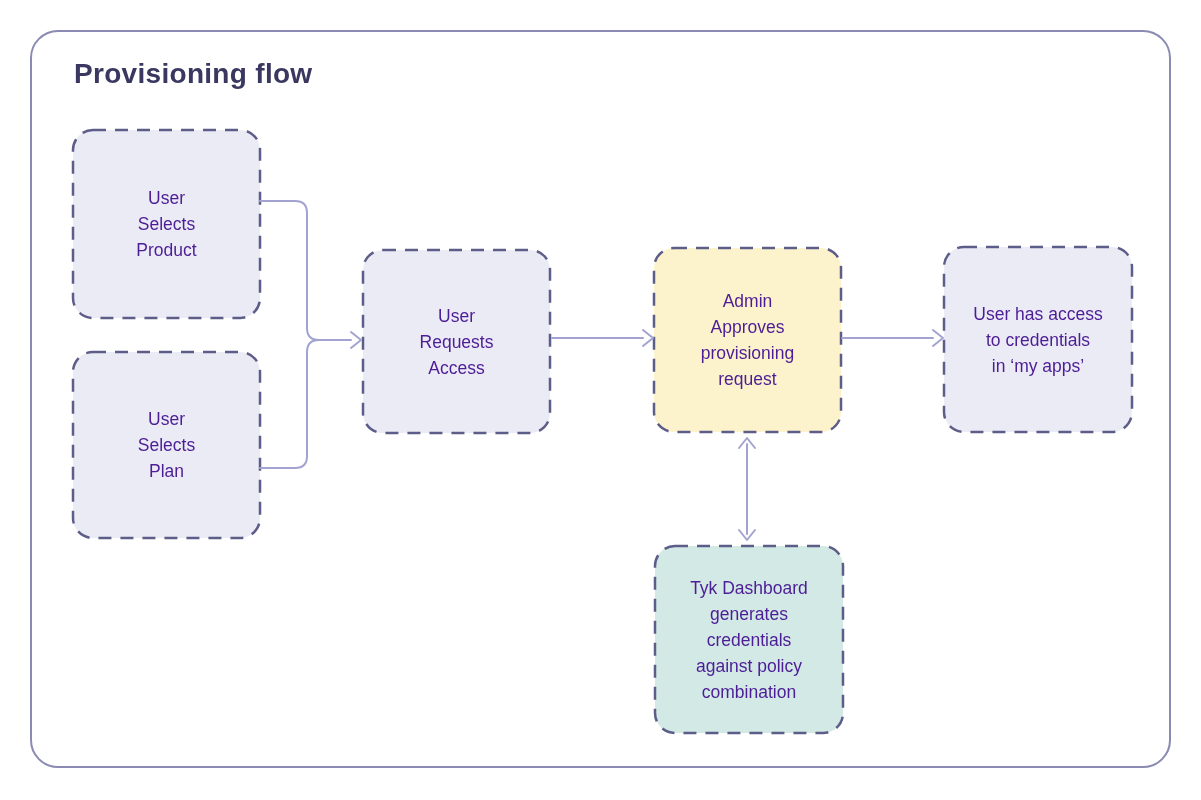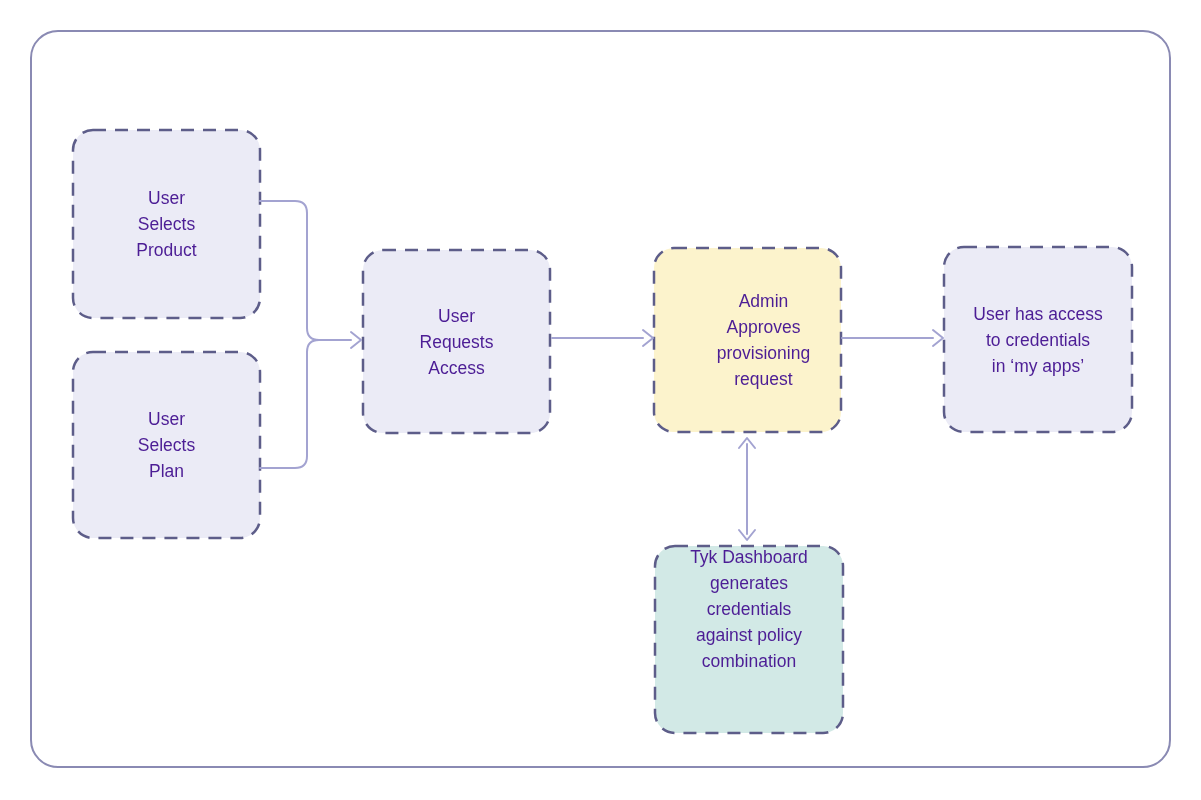--- a/index.html
+++ b/index.html
@@ -49,31 +49,32 @@
     text-align: center;
     white-space: pre-line;
     color: #4c1d95;
     font-size: 17.5px;
     line-height: 26px;
     pointer-events: none;
   }
   .lbl-product  { left: 73px;  top: 130px; width: 187px; height: 188px; }
   .lbl-plan     { left: 73px;  top: 352px; width: 187px; height: 186px; }
   .lbl-requests { left: 363px; top: 250px; width: 187px; height: 183px; }
-  .lbl-admin    { left: 654px; top: 248px; width: 187px; height: 184px; margin-left: 16px; }
+  .lbl-admin    { left: 654px; top: 248px; width: 187px; height: 184px; }
   .lbl-access   { left: 944px; top: 247px; width: 188px; height: 185px; }
-  .lbl-tyk      { left: 655px; top: 515px; width: 188px; height: 187px; border-radius: 13px; }
+  .lbl-tyk      { left: 655px; top: 546px; width: 188px; height: 187px; border-radius: 13px; }
 </style>
 </head>
 <body>
 
 <div class="stage">
 
   <div class="frame"></div>
 
+  <div class="title">Provisioning flow</div>
 
   <svg class="flow" width="1201" height="800" viewBox="0 0 1201 800">
 
     <g fill="none" stroke-width="2.5" stroke-dasharray="13 9" stroke="#5d5d89">
       <rect x="73" y="130" width="187" height="188" rx="20" fill="#ebebf6"></rect>
       <rect x="73" y="352" width="187" height="186" rx="20" fill="#ebebf6"></rect>
       <rect x="363" y="250" width="187" height="183" rx="20" fill="#ebebf6"></rect>
       <rect x="654" y="248" width="187" height="184" rx="20" fill="#fcf3cc"></rect>
       <rect x="944" y="247" width="188" height="185" rx="20" fill="#ebebf6"></rect>
       <rect x="655" y="546" width="188" height="187" rx="20" fill="#d2e9e6"></rect>

